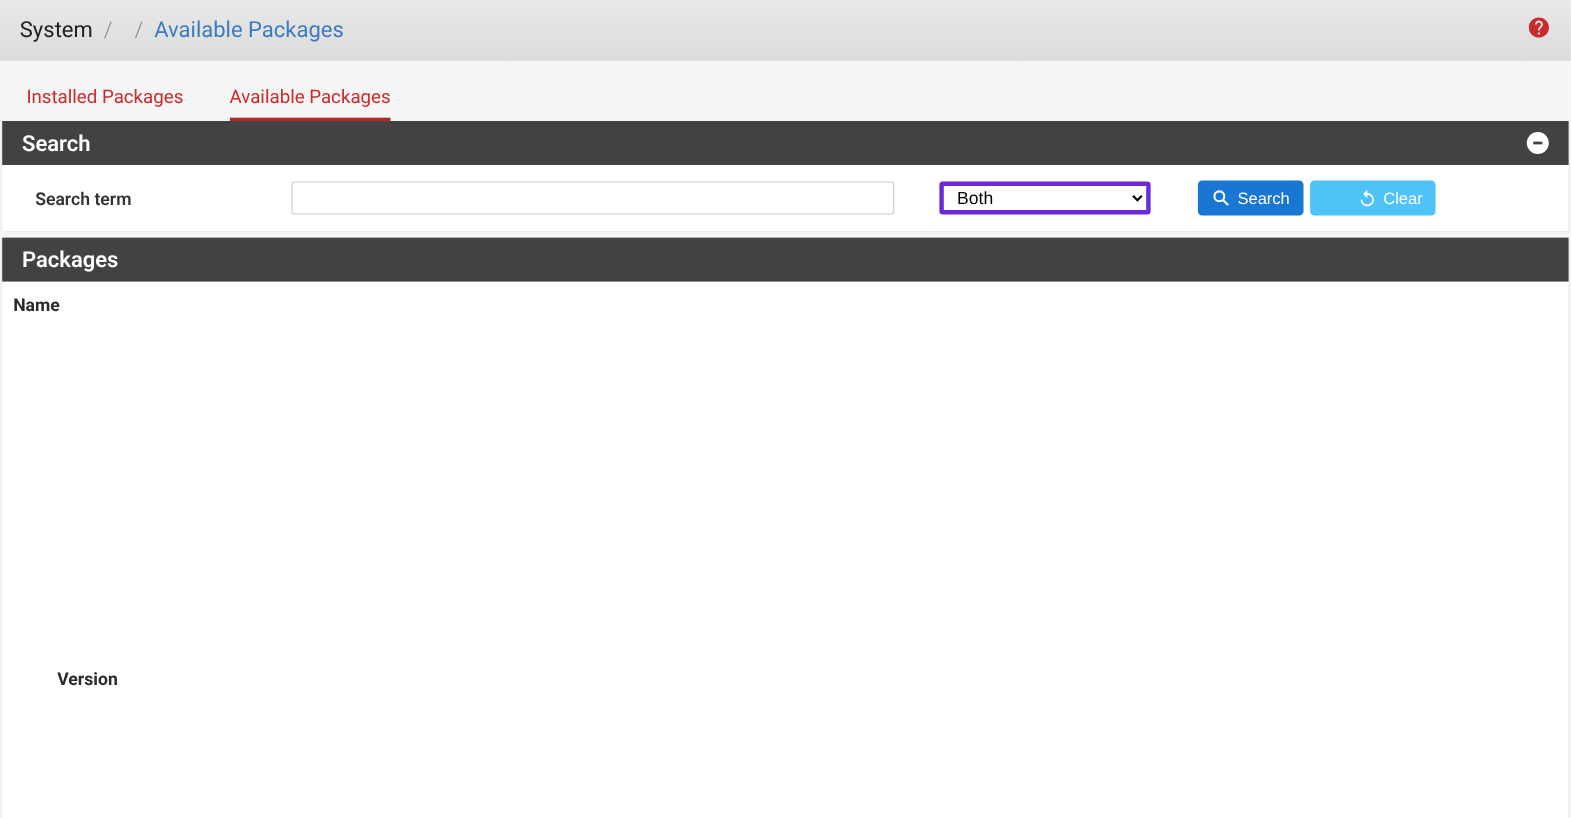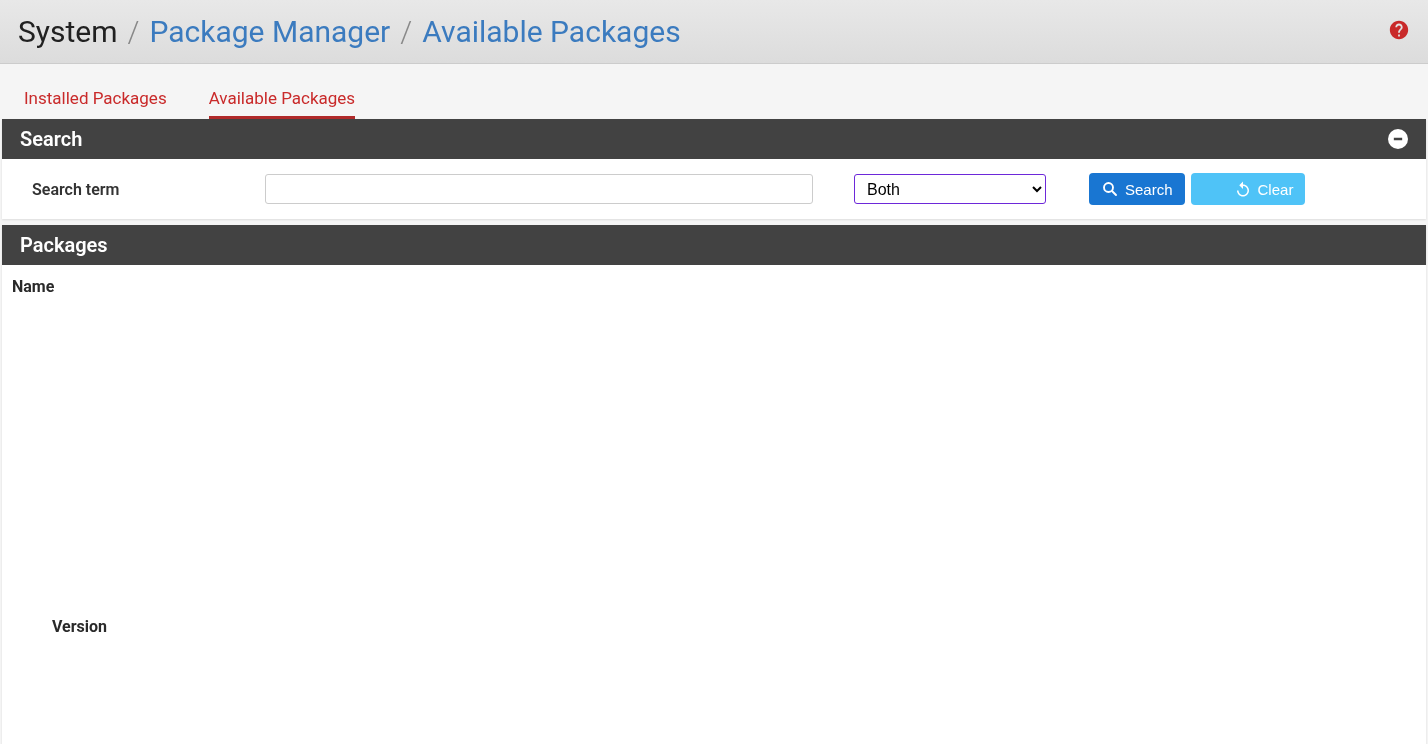--- a/index.html
+++ b/index.html
@@ -16,21 +16,21 @@
       background: linear-gradient(to bottom, #e8e8e8, #dcdcdc);
       border-bottom: 1px solid #ccc;
       padding: 14px 18px;
       display: flex;
       align-items: center;
       justify-content: space-between;
     }
     .breadcrumb {
       display: flex;
       align-items: flex-end;
-      font-size: 30px;
+      font-size: 20px;
     }
     .breadcrumb-root {
       color: #212121;
       font-weight: 400;
     }
     .breadcrumb-sep {
       color: #888;
       margin: 0 10px;
       font-weight: 300;
     }
@@ -113,21 +113,21 @@
       height: 30px;
       border: 1px solid #ccc;
       border-radius: 3px;
       padding: 4px 10px;
       font-size: 15px;
     }
     .search-select {
       margin-left: 40px;
       width: 192px;
       height: 30px;
-      border: 1px solid #6d28d9;
+      border: 4px solid #6d28d9;
       border-radius: 3px;
       padding: 2px 8px;
       font-size: 16px;
       background: #fff;
     }
     .btn-group {
       margin-left: 42px;
       display: flex;
       gap: 6px;
     }
@@ -181,21 +181,20 @@
       flex: 1;
     }
   </style>
 </head>
 <body>
 
 <div class="breadcrumb-bar">
   <div class="breadcrumb">
     <span class="breadcrumb-root">System</span>
     <span class="breadcrumb-sep">/</span>
-    <a href="#" class="breadcrumb-link">Package Manager</a>
     <span class="breadcrumb-sep">/</span>
     <a href="#" class="breadcrumb-link">Available Packages</a>
   </div>
   <div class="help-icon">
     <svg viewBox="0 0 24 24">
         <path d="M12 2C6.48 2 2 6.48 2 12s4.48 10 10 10 10-4.48 10-10S17.52 2 12 2zm1 17h-2v-2h2v2zm2.07-7.75l-.9.92C13.45 12.9 13 13.5 13 15h-2v-.5c0-1.1.45-2.1 1.17-2.83l1.24-1.26c.37-.36.59-.86.59-1.41 0-1.1-.9-2-2-2s-2 .9-2 2H8c0-2.21 1.79-4 4-4s4 1.79 4 4c0 .88-.36 1.68-.93 2.25z"></path>
       </svg>
   </div>
 </div>
 

